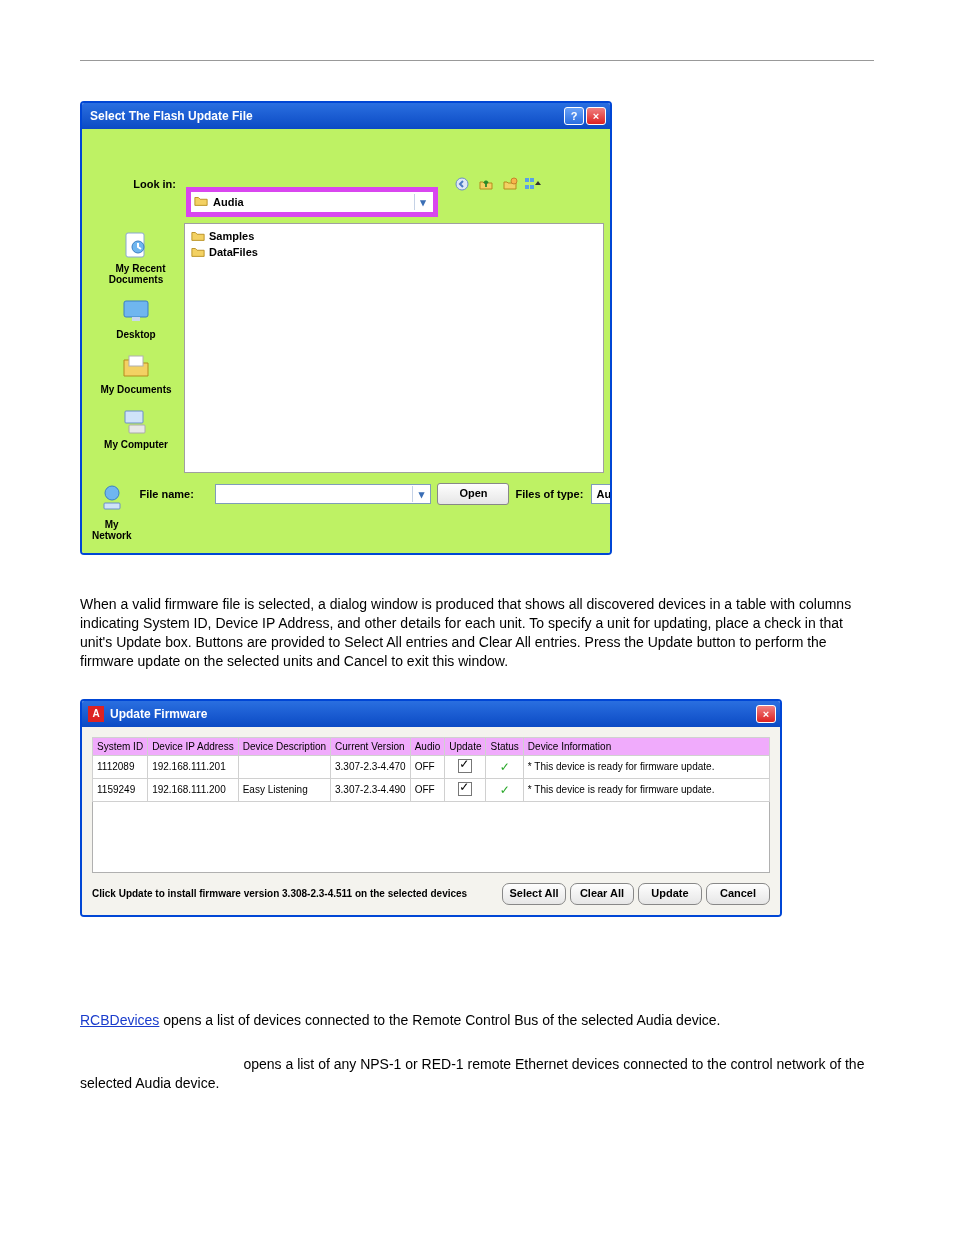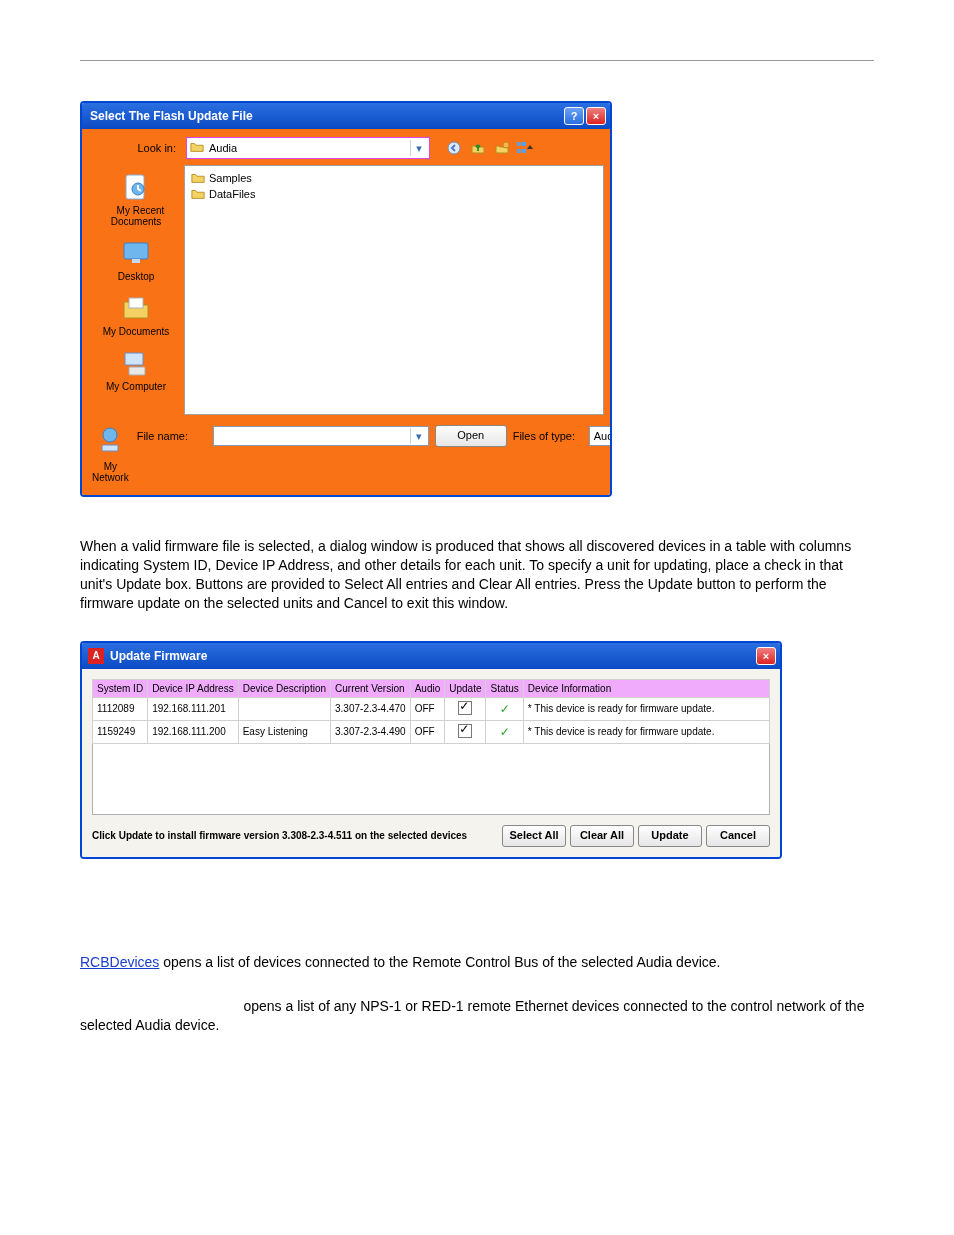--- a/index.html
+++ b/index.html
@@ -46,28 +46,28 @@
   .tbtn {
     width: 18px; height: 16px;
     border: 1px solid #fff;
     border-radius: 3px;
     display: flex; align-items: center; justify-content: center;
     font-size: 11px;
     font-weight: bold;
   }
   .helpbtn { background: linear-gradient(to bottom,#6aa2f7,#2a6fe0); color:#fff;}
   .closebtn { background: linear-gradient(to bottom,#f08080,#d22); color:#fff;}
-  .dlg1-body { background: #f97316; padding: 2px 6px 10px 6px; }
+  .dlg1-body { background: #bef264; padding: 16px 6px 10px 6px; font-weight: bold; }
   .look-row { display: flex; align-items: center; gap: 6px; padding: 6px 4px; }
   .look-label { width: 84px; text-align: right; padding-right: 4px; }
   .look-select {
     flex: 0 0 220px; height: 20px;
-    border: 1px solid #d946ef; background: #fff;
+    border: 5px solid #d946ef; background: #fff;
     display: flex; align-items: center; position: relative;
-    padding-left: 22px; font-size: 11px;
+    padding-left: 22px; font-size: 11px; margin-top: 36px;
   }
   .look-select .folder-icon {
     position: absolute; left: 3px; top: 2px;
   }
   .look-chev {
     margin-left: auto; margin-right: 2px;
     width: 16px; height: 16px;
     display: flex; align-items:center; justify-content:center;
     color:#3a6eb5; border-left:1px solid #c5d2e6;
   }
@@ -146,21 +146,21 @@
   .chk { width:12px; height:12px; border:1px solid #777; display:inline-block; position:relative; }
   .chk.checked::after { content:"✓"; position:absolute; left:0; top:-3px; font-size:12px; color:#000; }
   .status-info {
     width:12px; height:12px; border-radius:50%; border:1px solid #3a6eb5; display:inline-flex; align-items:center; justify-content:center;
     color:#3a6eb5; font-size:9px; font-weight:bold;
   }
   .status-ok { color:#2aa82a; font-size:12px; }
   .dlg2-empty { height:70px; background:#fff; border:1px solid #b0b0b0; border-top:none; }
   .dlg2-footer { display:flex; align-items:center; justify-content:space-between; padding-top:10px; font-weight:bold; font-size:10px; }
   .dlg2-buttons { display:flex; gap:4px; }
-  .dlg2-buttons .dlg-button { width:62px; }
+  .dlg2-buttons .dlg-button { width:62px;border-radius:7px; }
 
   .link { color:#1a3ccc; text-decoration:underline; }
   .link-line { font-size:14px; line-height:1.35; margin-bottom:26px; }
   .spacer { height:40px; }
 </style>
 </head>
 <body>
 
 <div class="page">
   <div class="top-rule"></div>

